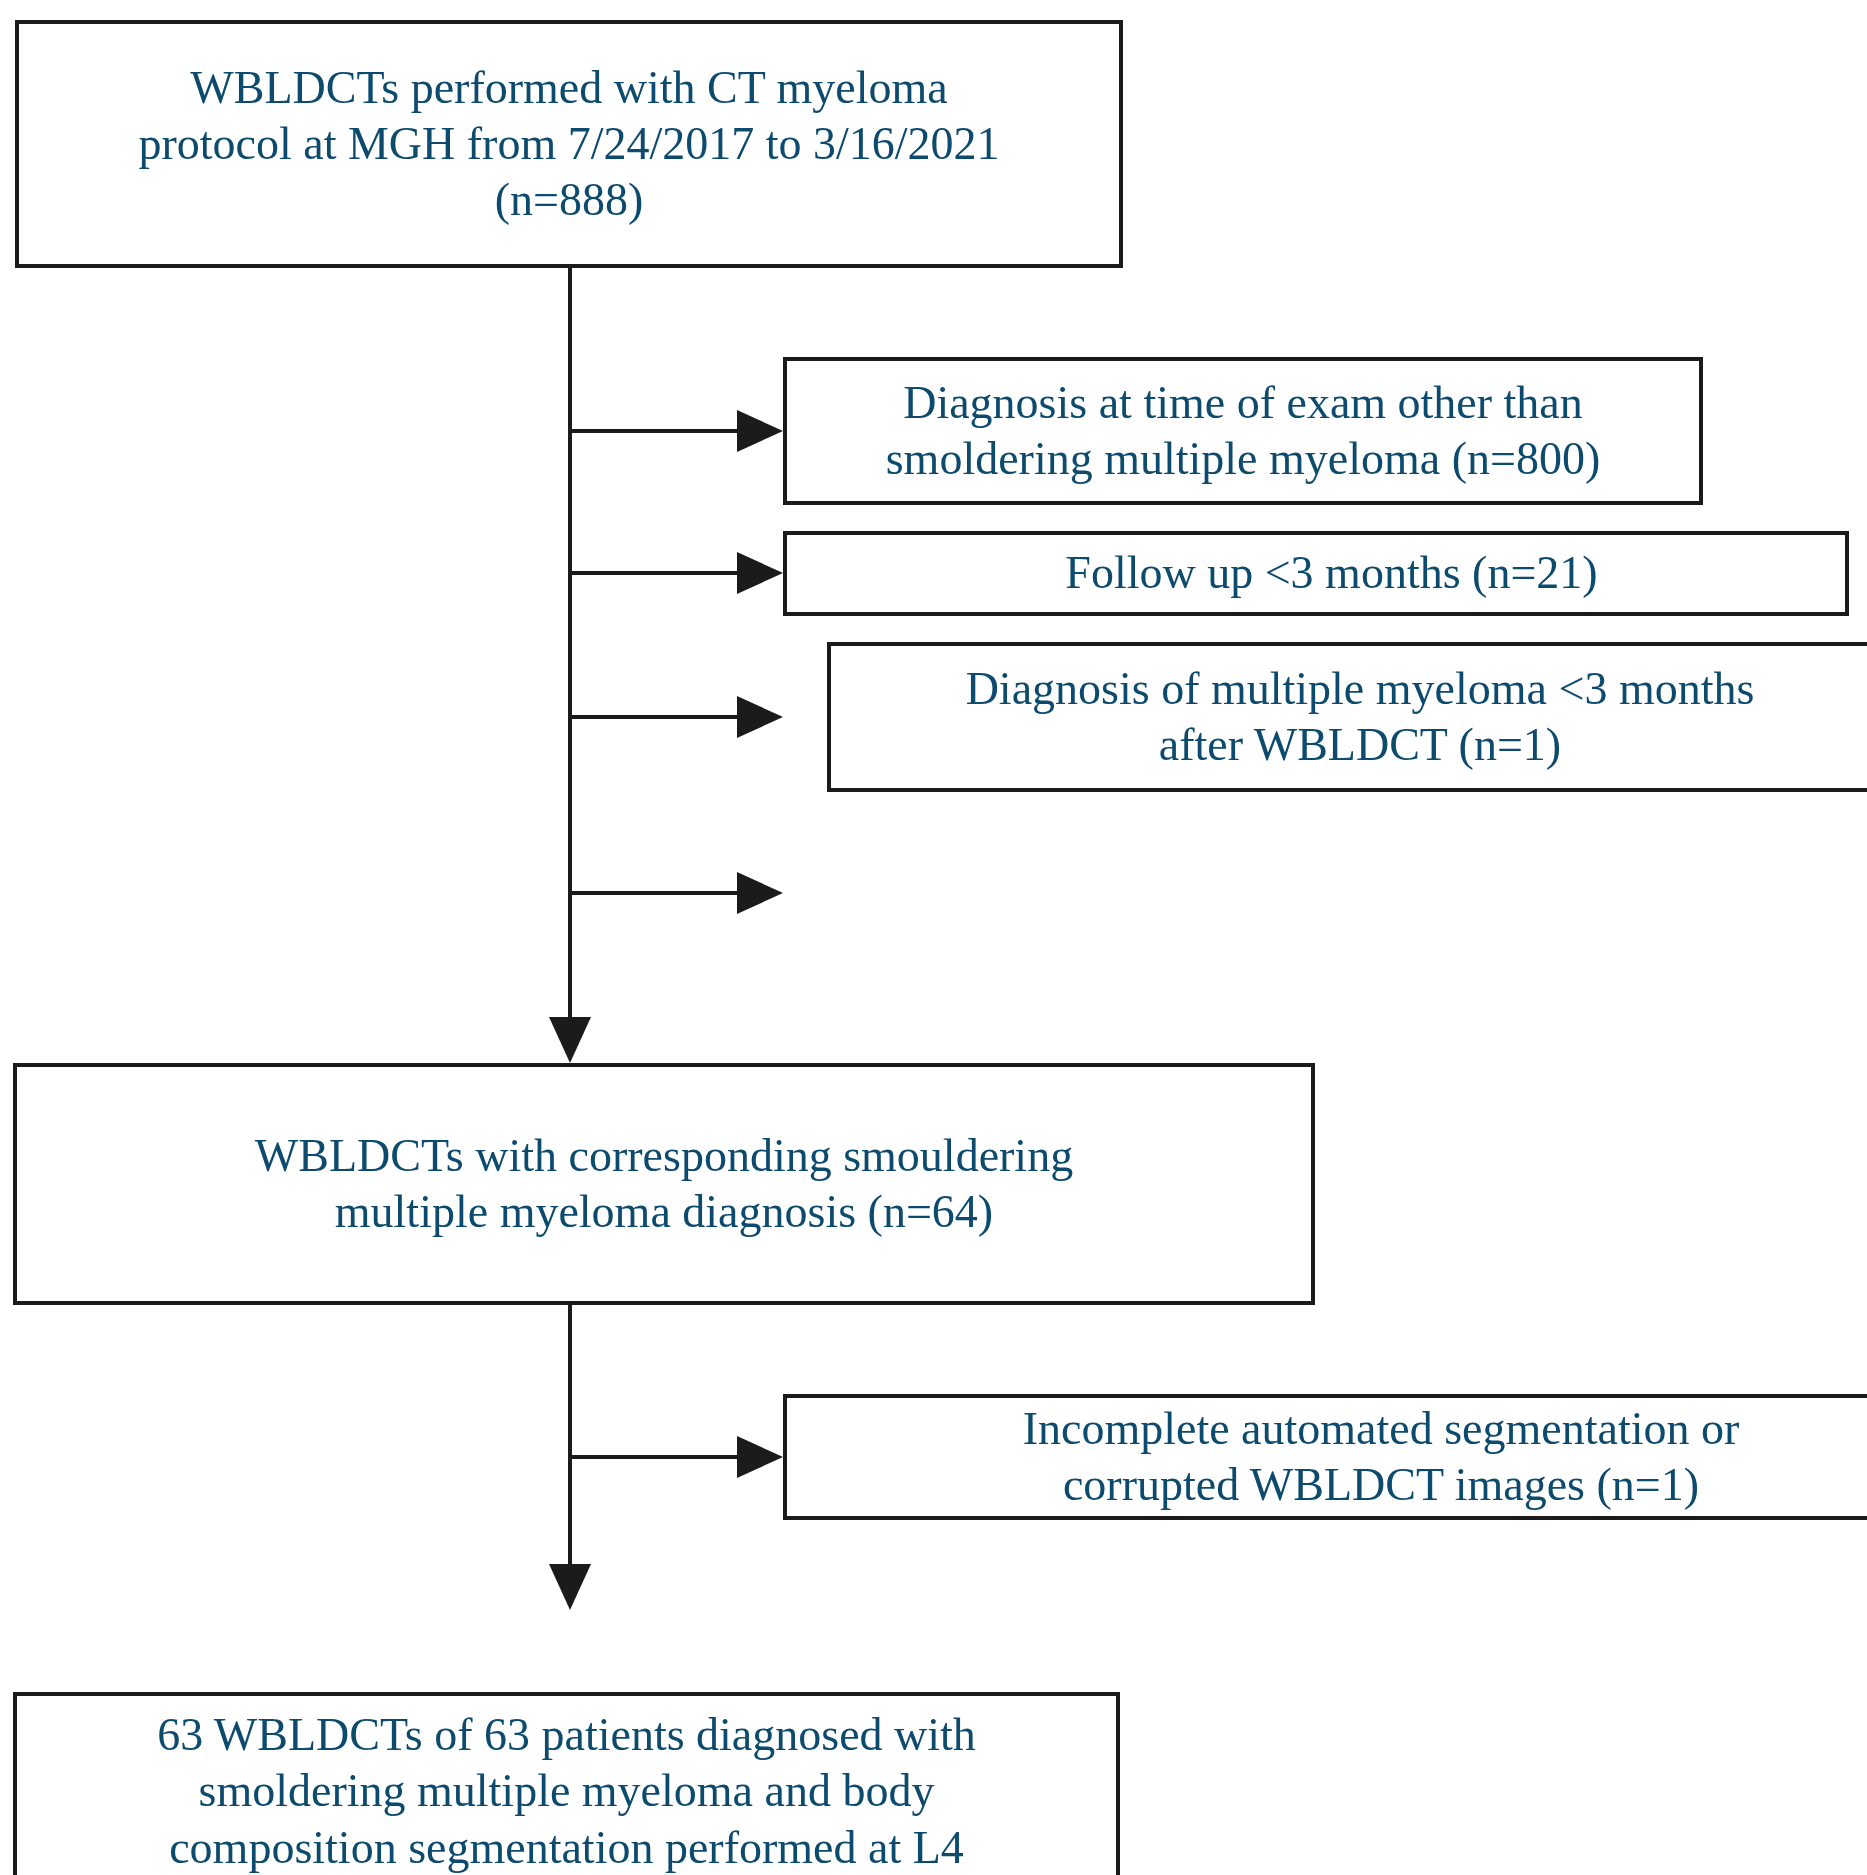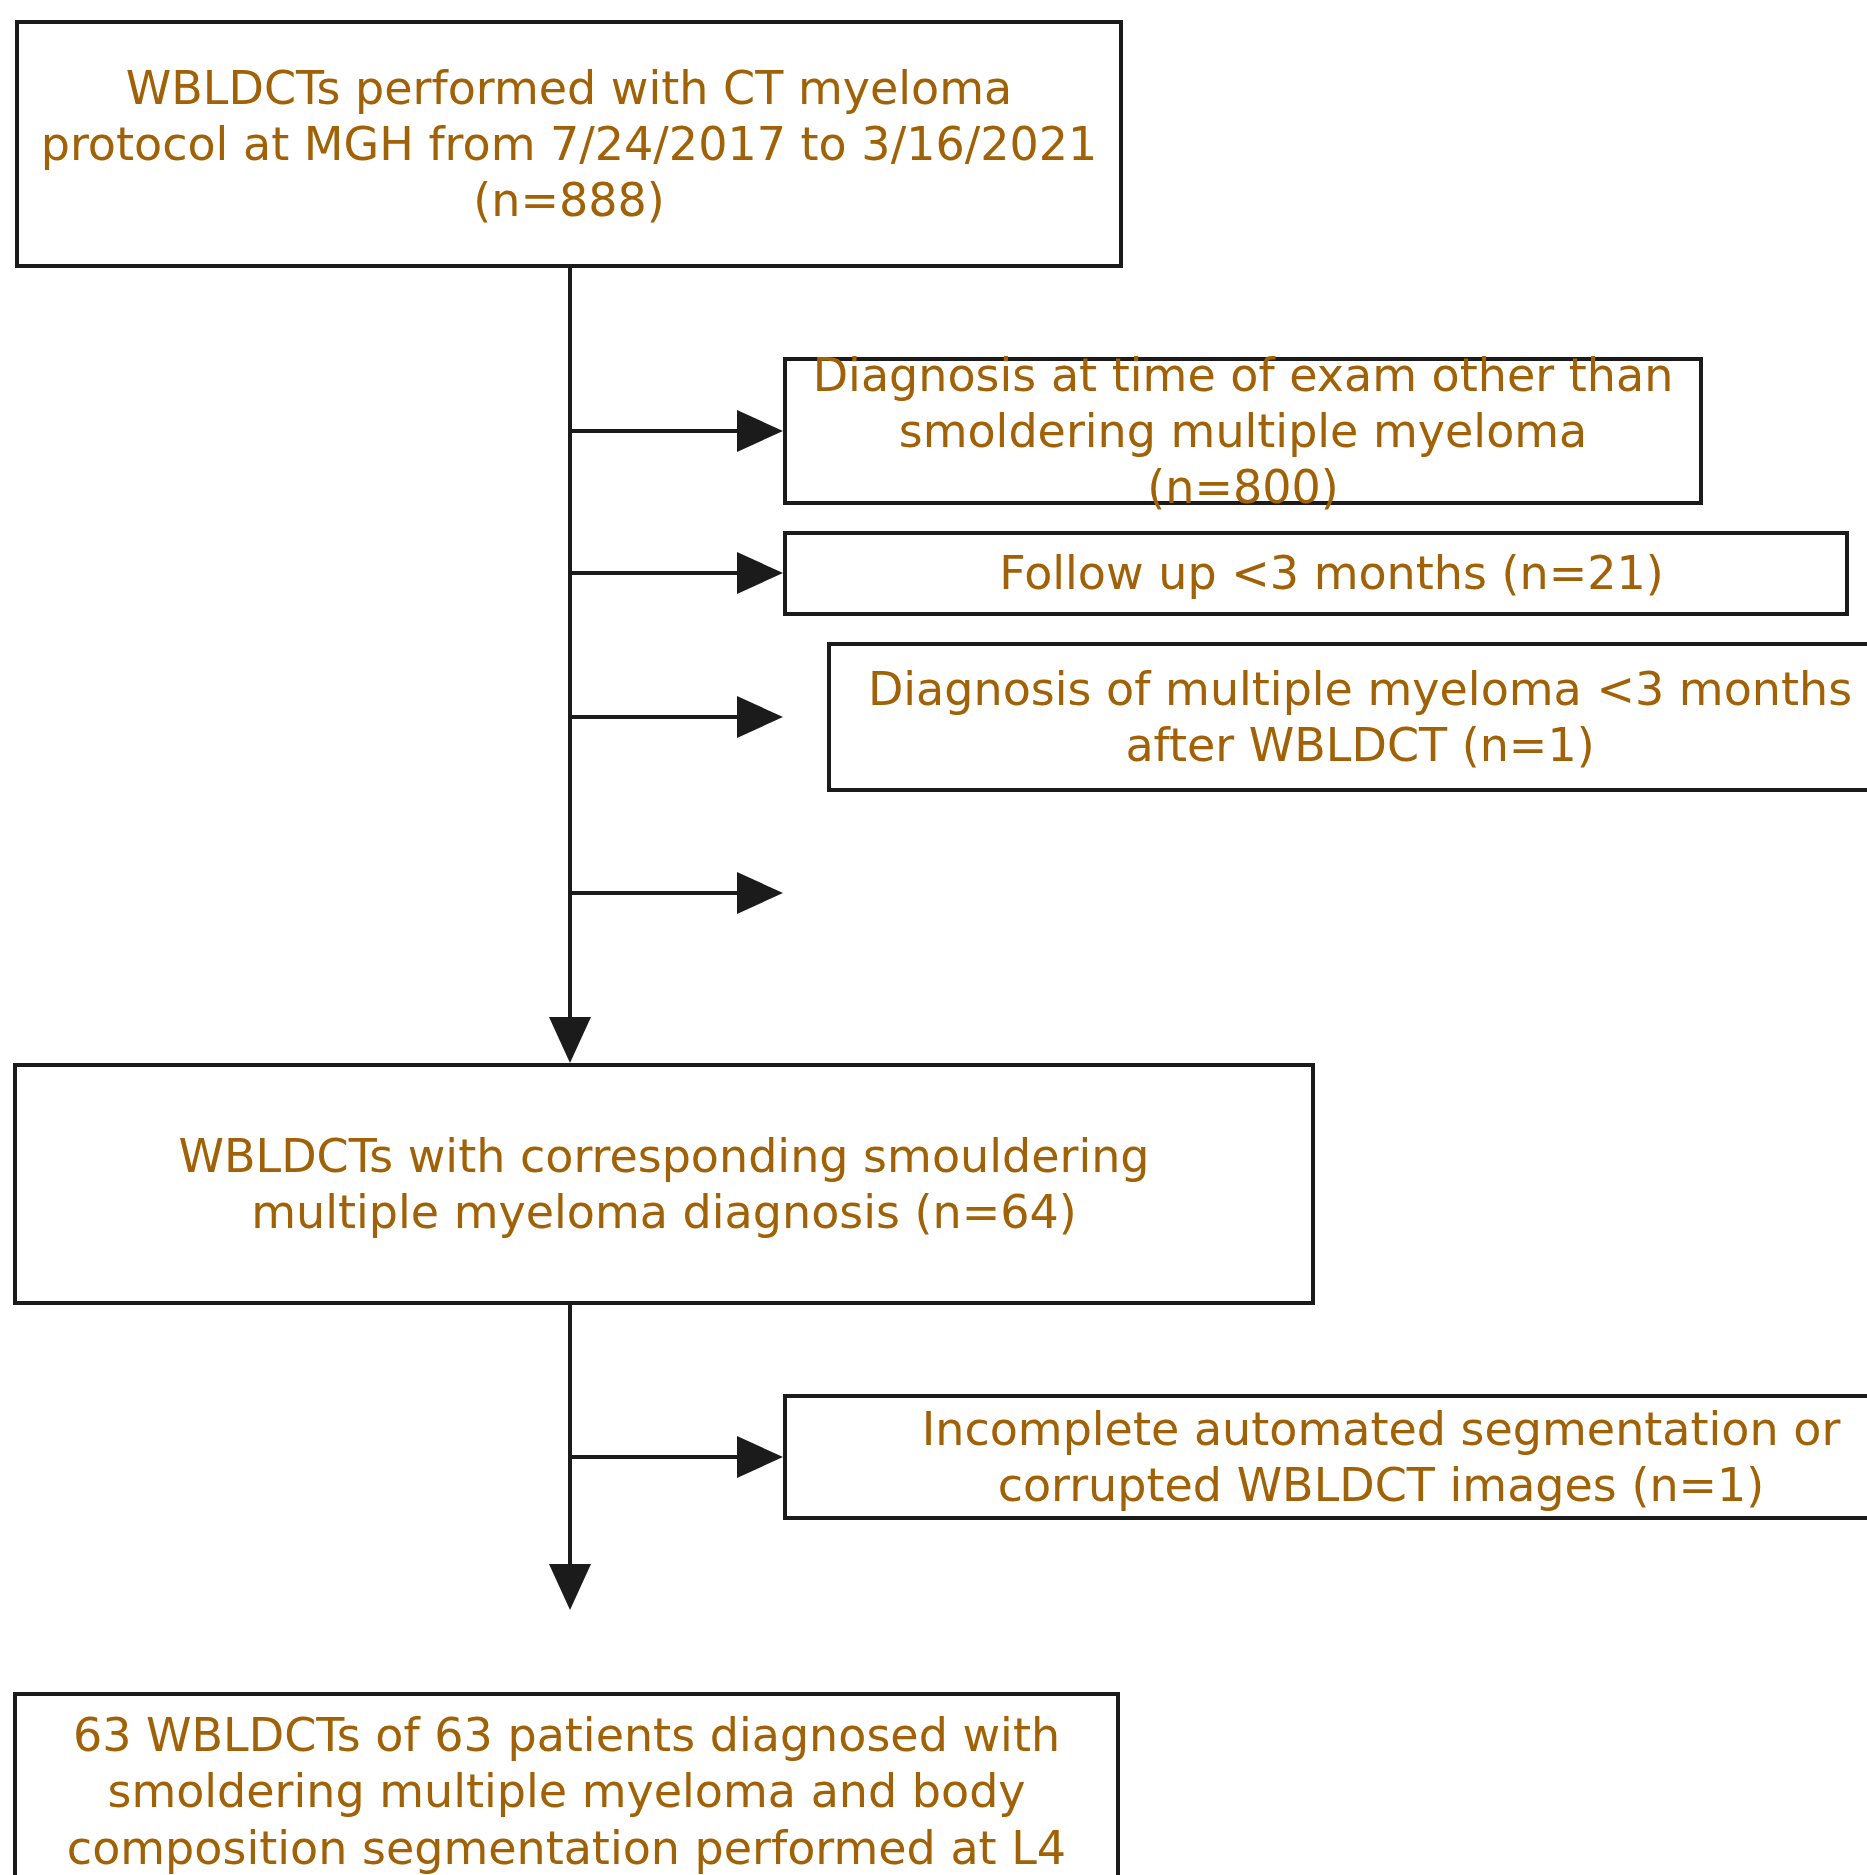--- a/index.html
+++ b/index.html
@@ -23,21 +23,22 @@
     display: flex;
     align-items: center;
     justify-content: center;
     text-align: center;
     padding: 6px 14px;
   }
   .box-text {
     white-space: pre-line;
     font-size: 46px;
     line-height: 1.22;
-    color: #a16207;
+    color: #0c4a6e;
+    font-family: Liberation Serif, serif;
   }
   .vline {
     position: absolute;
     width: 4px;
     background: #1b1b1b;
   }
   .hline {
     position: absolute;
     height: 4px;
     background: #1b1b1b;

